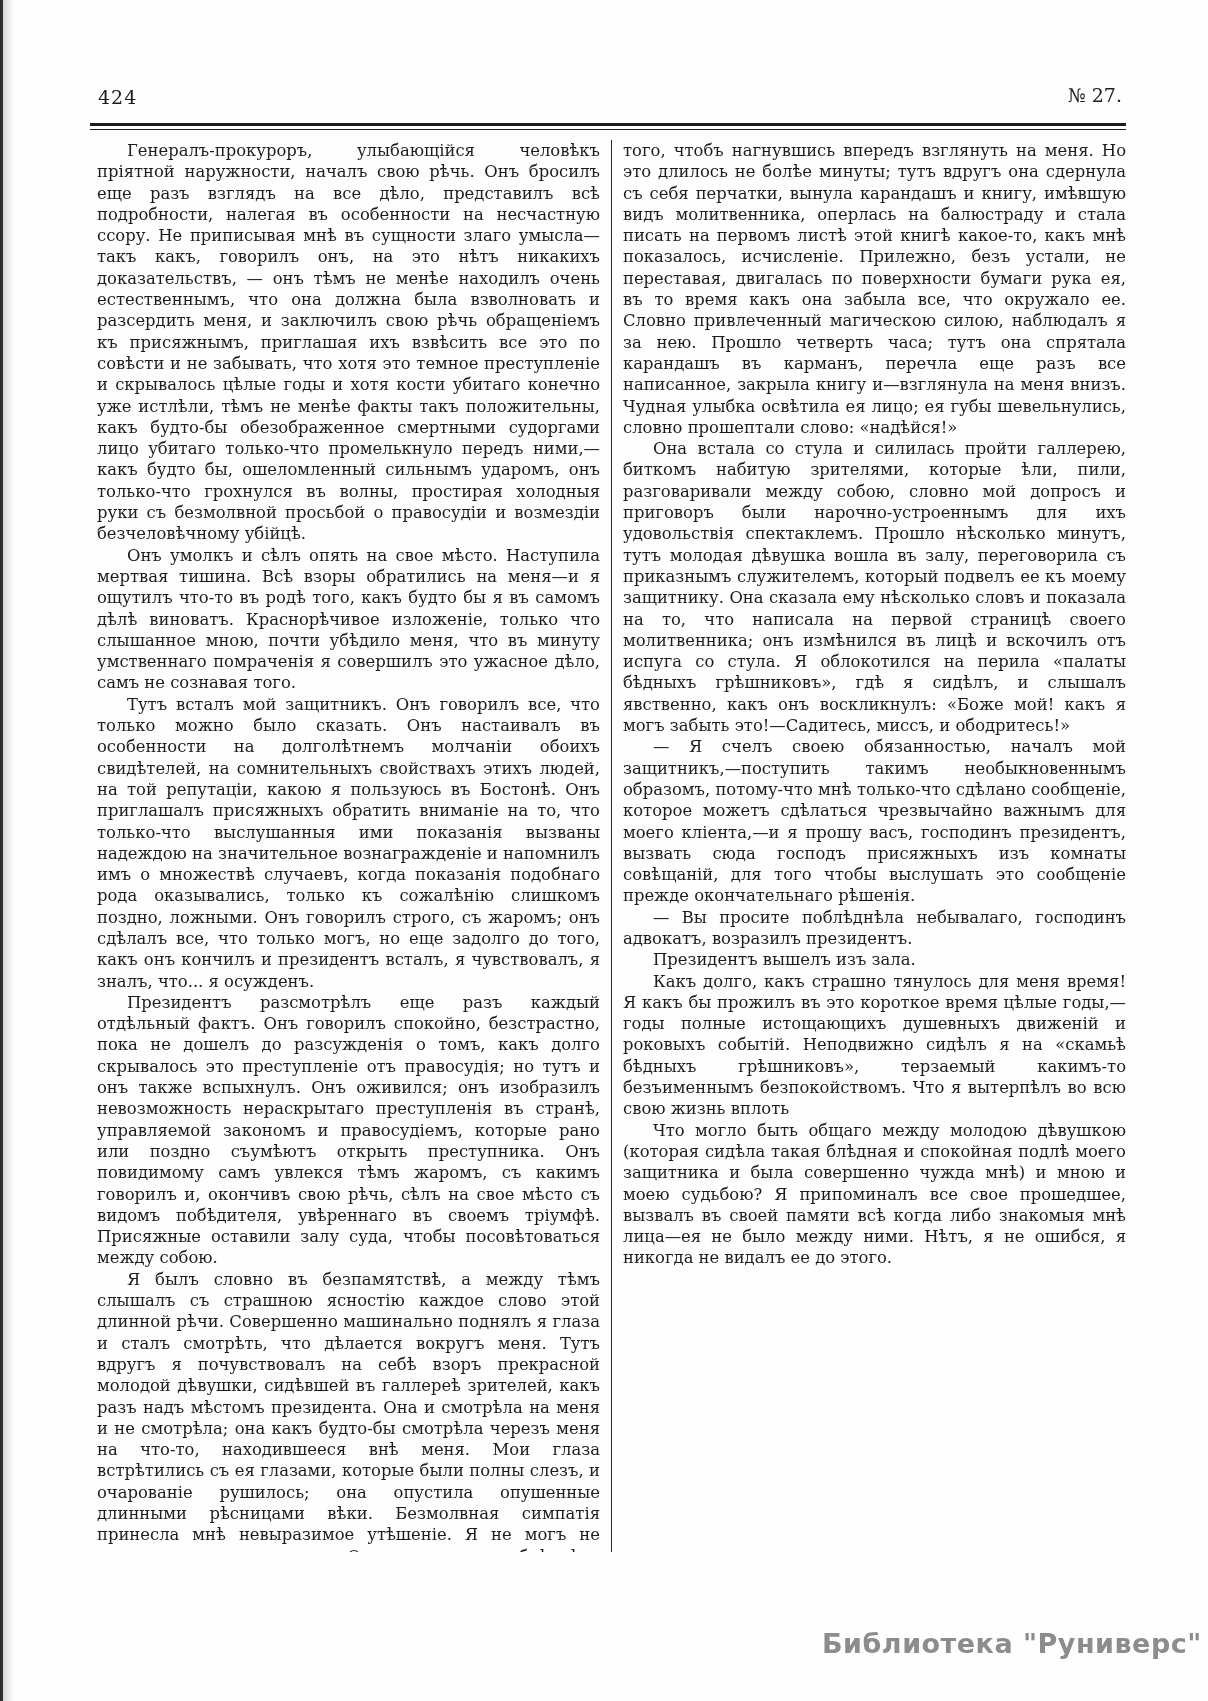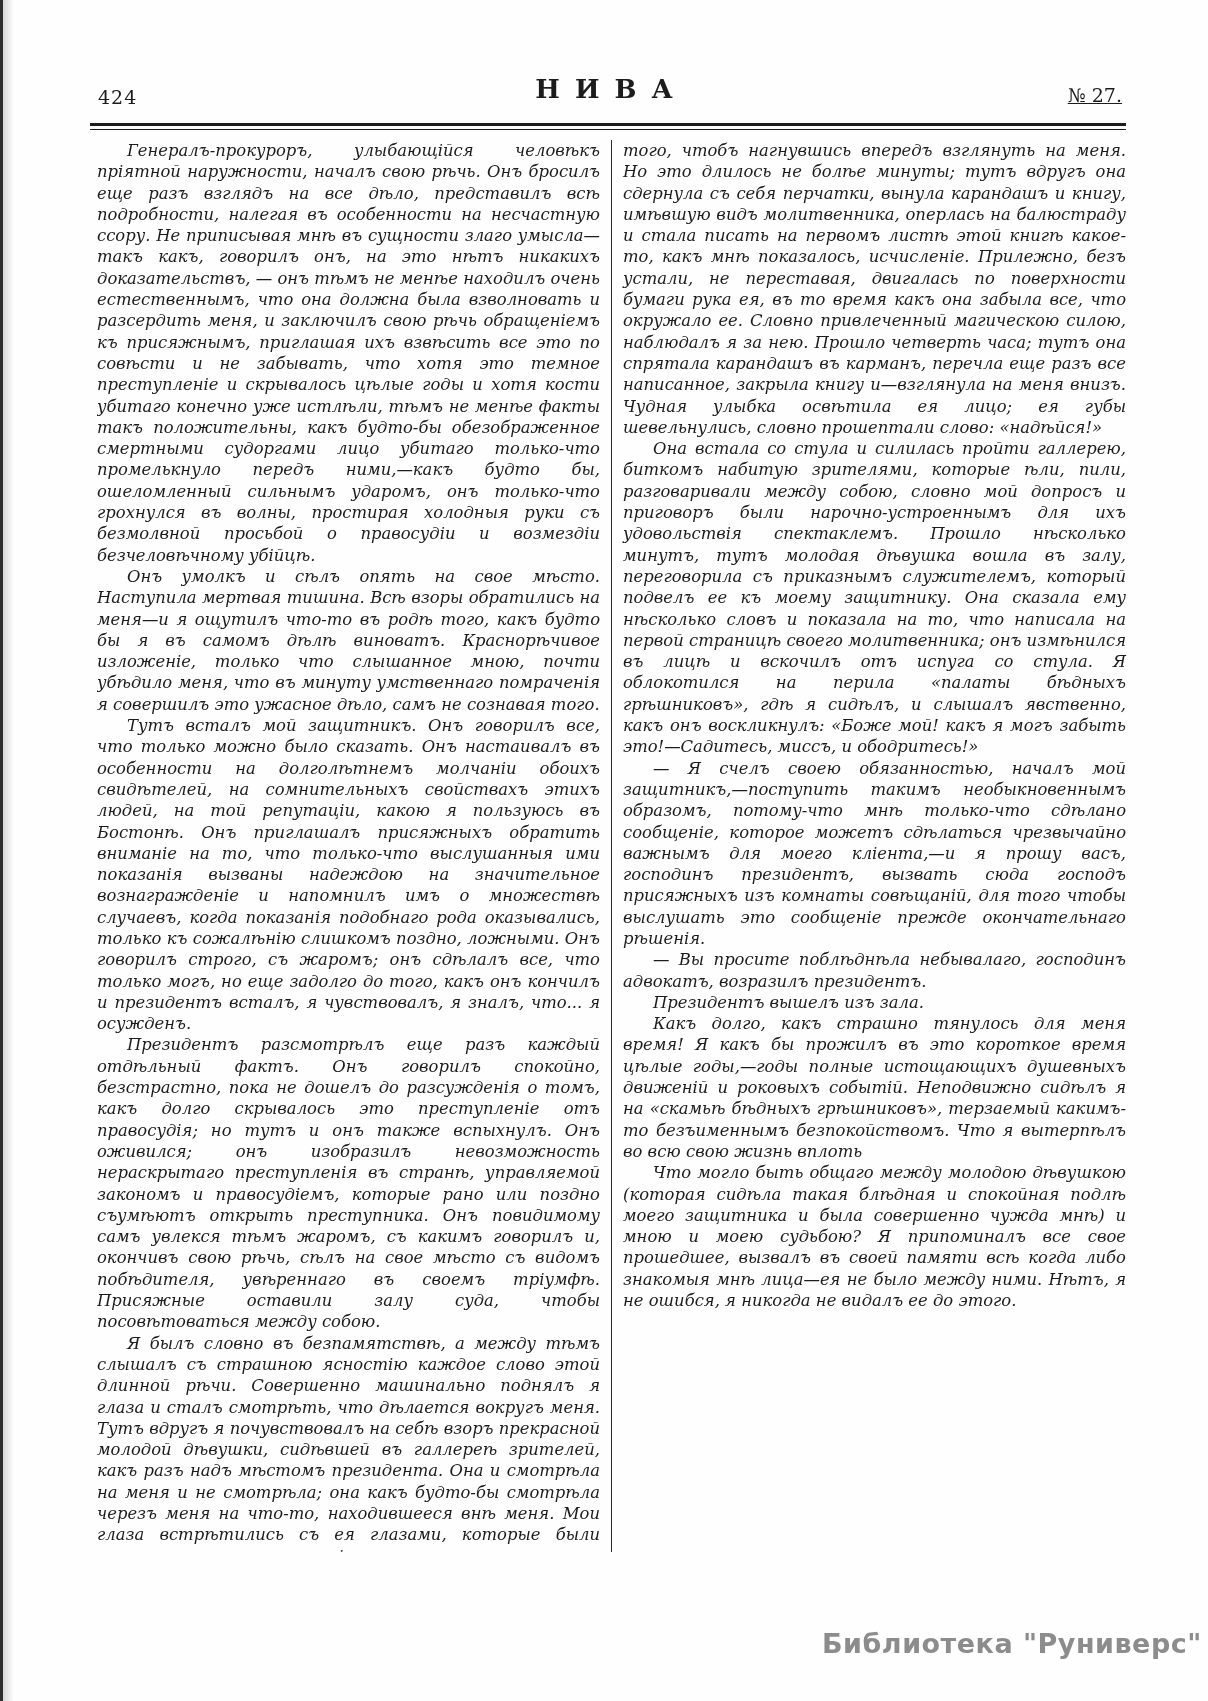--- a/index.html
+++ b/index.html
@@ -41,37 +41,35 @@
     text-align: center;
     font-size: 26px;
     font-weight: bold;
     letter-spacing: 15px;
     text-indent: 15px;
   }
   .issue {
     position: absolute;
     right: 86px; top: 84px;
     font-size: 19px;
-    text-decoration: underline;
   }
   .rule {
     position: absolute;
     left: 90px; right: 82px; top: 123px;
     height: 3px;
     border-top: 3px solid #1d1d1d;
     border-bottom: 1px solid #1d1d1d;
   }
   .columns {
     position: absolute;
     left: 97px; top: 140px;
     width: 1031px;
     height: 1412px;
     display: flex;
     overflow: hidden;
-    font-style: italic;
   }
   .col {
     width: 503px;
     font-size: 16.4px;
     line-height: 21.3px;
     text-align: justify;
   }
   .col p {
     margin: 0;
     padding: 0;
@@ -95,21 +93,20 @@
   }
 </style>
 </head>
 <body>
 
 <div class="page">
   <div class="scan-edge-top"></div>
   <div class="scan-edge"></div>
 
   <div class="pagenum">424</div>
-  <div class="title">НИВА</div>
   <div class="issue">№ 27.</div>
 
   <div class="rule"></div>
 
   <div class="columns">
     <div class="col">
       <p>Генералъ-прокуроръ, улыбающійся человѣкъ пріятной наружности, началъ свою рѣчь. Онъ бросилъ еще разъ взглядъ на все дѣло, представилъ всѣ подробности, налегая въ особенности на несчастную ссору. Не приписывая мнѣ въ сущности злаго умысла—такъ какъ, говорилъ онъ, на это нѣтъ никакихъ доказательствъ, — онъ тѣмъ не менѣе находилъ очень естественнымъ, что она должна была взволновать и разсердить меня, и заключилъ свою рѣчь обращеніемъ къ присяжнымъ, приглашая ихъ взвѣсить все это по совѣсти и не забывать, что хотя это темное преступленіе и скрывалось цѣлые годы и хотя кости убитаго конечно уже истлѣли, тѣмъ не менѣе факты такъ положительны, какъ будто-бы обезображенное смертными судоргами лицо убитаго только-что промелькнуло передъ ними,—какъ будто бы, ошеломленный сильнымъ ударомъ, онъ только-что грохнулся въ волны, простирая холодныя руки съ безмолвной просьбой о правосудіи и возмездіи безчеловѣчному убійцѣ.</p>
       <p>Онъ умолкъ и сѣлъ опять на свое мѣсто. Наступила мертвая тишина. Всѣ взоры обратились на меня—и я ощутилъ что-то въ родѣ того, какъ будто бы я въ самомъ дѣлѣ виноватъ. Краснорѣчивое изложеніе, только что слышанное мною, почти убѣдило меня, что въ минуту умственнаго помраченія я совершилъ это ужасное дѣло, самъ не сознавая того.</p>
       <p>Тутъ всталъ мой защитникъ. Онъ говорилъ все, что только можно было сказать. Онъ настаивалъ въ особенности на долголѣтнемъ молчаніи обоихъ свидѣтелей, на сомнительныхъ свойствахъ этихъ людей, на той репутаціи, какою я пользуюсь въ Бостонѣ. Онъ приглашалъ присяжныхъ обратить вниманіе на то, что только-что выслушанныя ими показанія вызваны надеждою на значительное вознагражденіе и напомнилъ имъ о множествѣ случаевъ, когда показанія подобнаго рода оказывались, только къ сожалѣнію слишкомъ поздно, ложными. Онъ говорилъ строго, съ жаромъ; онъ сдѣлалъ все, что только могъ, но еще задолго до того, какъ онъ кончилъ и президентъ всталъ, я чувствовалъ, я зналъ, что... я осужденъ.</p>
       <p>Президентъ разсмотрѣлъ еще разъ каждый отдѣльный фактъ. Онъ говорилъ спокойно, безстрастно, пока не дошелъ до разсужденія о томъ, какъ долго скрывалось это преступленіе отъ правосудія; но тутъ и онъ также вспыхнулъ. Онъ оживился; онъ изобразилъ невозможность нераскрытаго преступленія въ странѣ, управляемой закономъ и правосудіемъ, которые рано или поздно съумѣютъ открыть преступника. Онъ повидимому самъ увлекся тѣмъ жаромъ, съ какимъ говорилъ и, окончивъ свою рѣчь, сѣлъ на свое мѣсто съ видомъ побѣдителя, увѣреннаго въ своемъ тріумфѣ. Присяжные оставили залу суда, чтобы посовѣтоваться между собою.</p>

